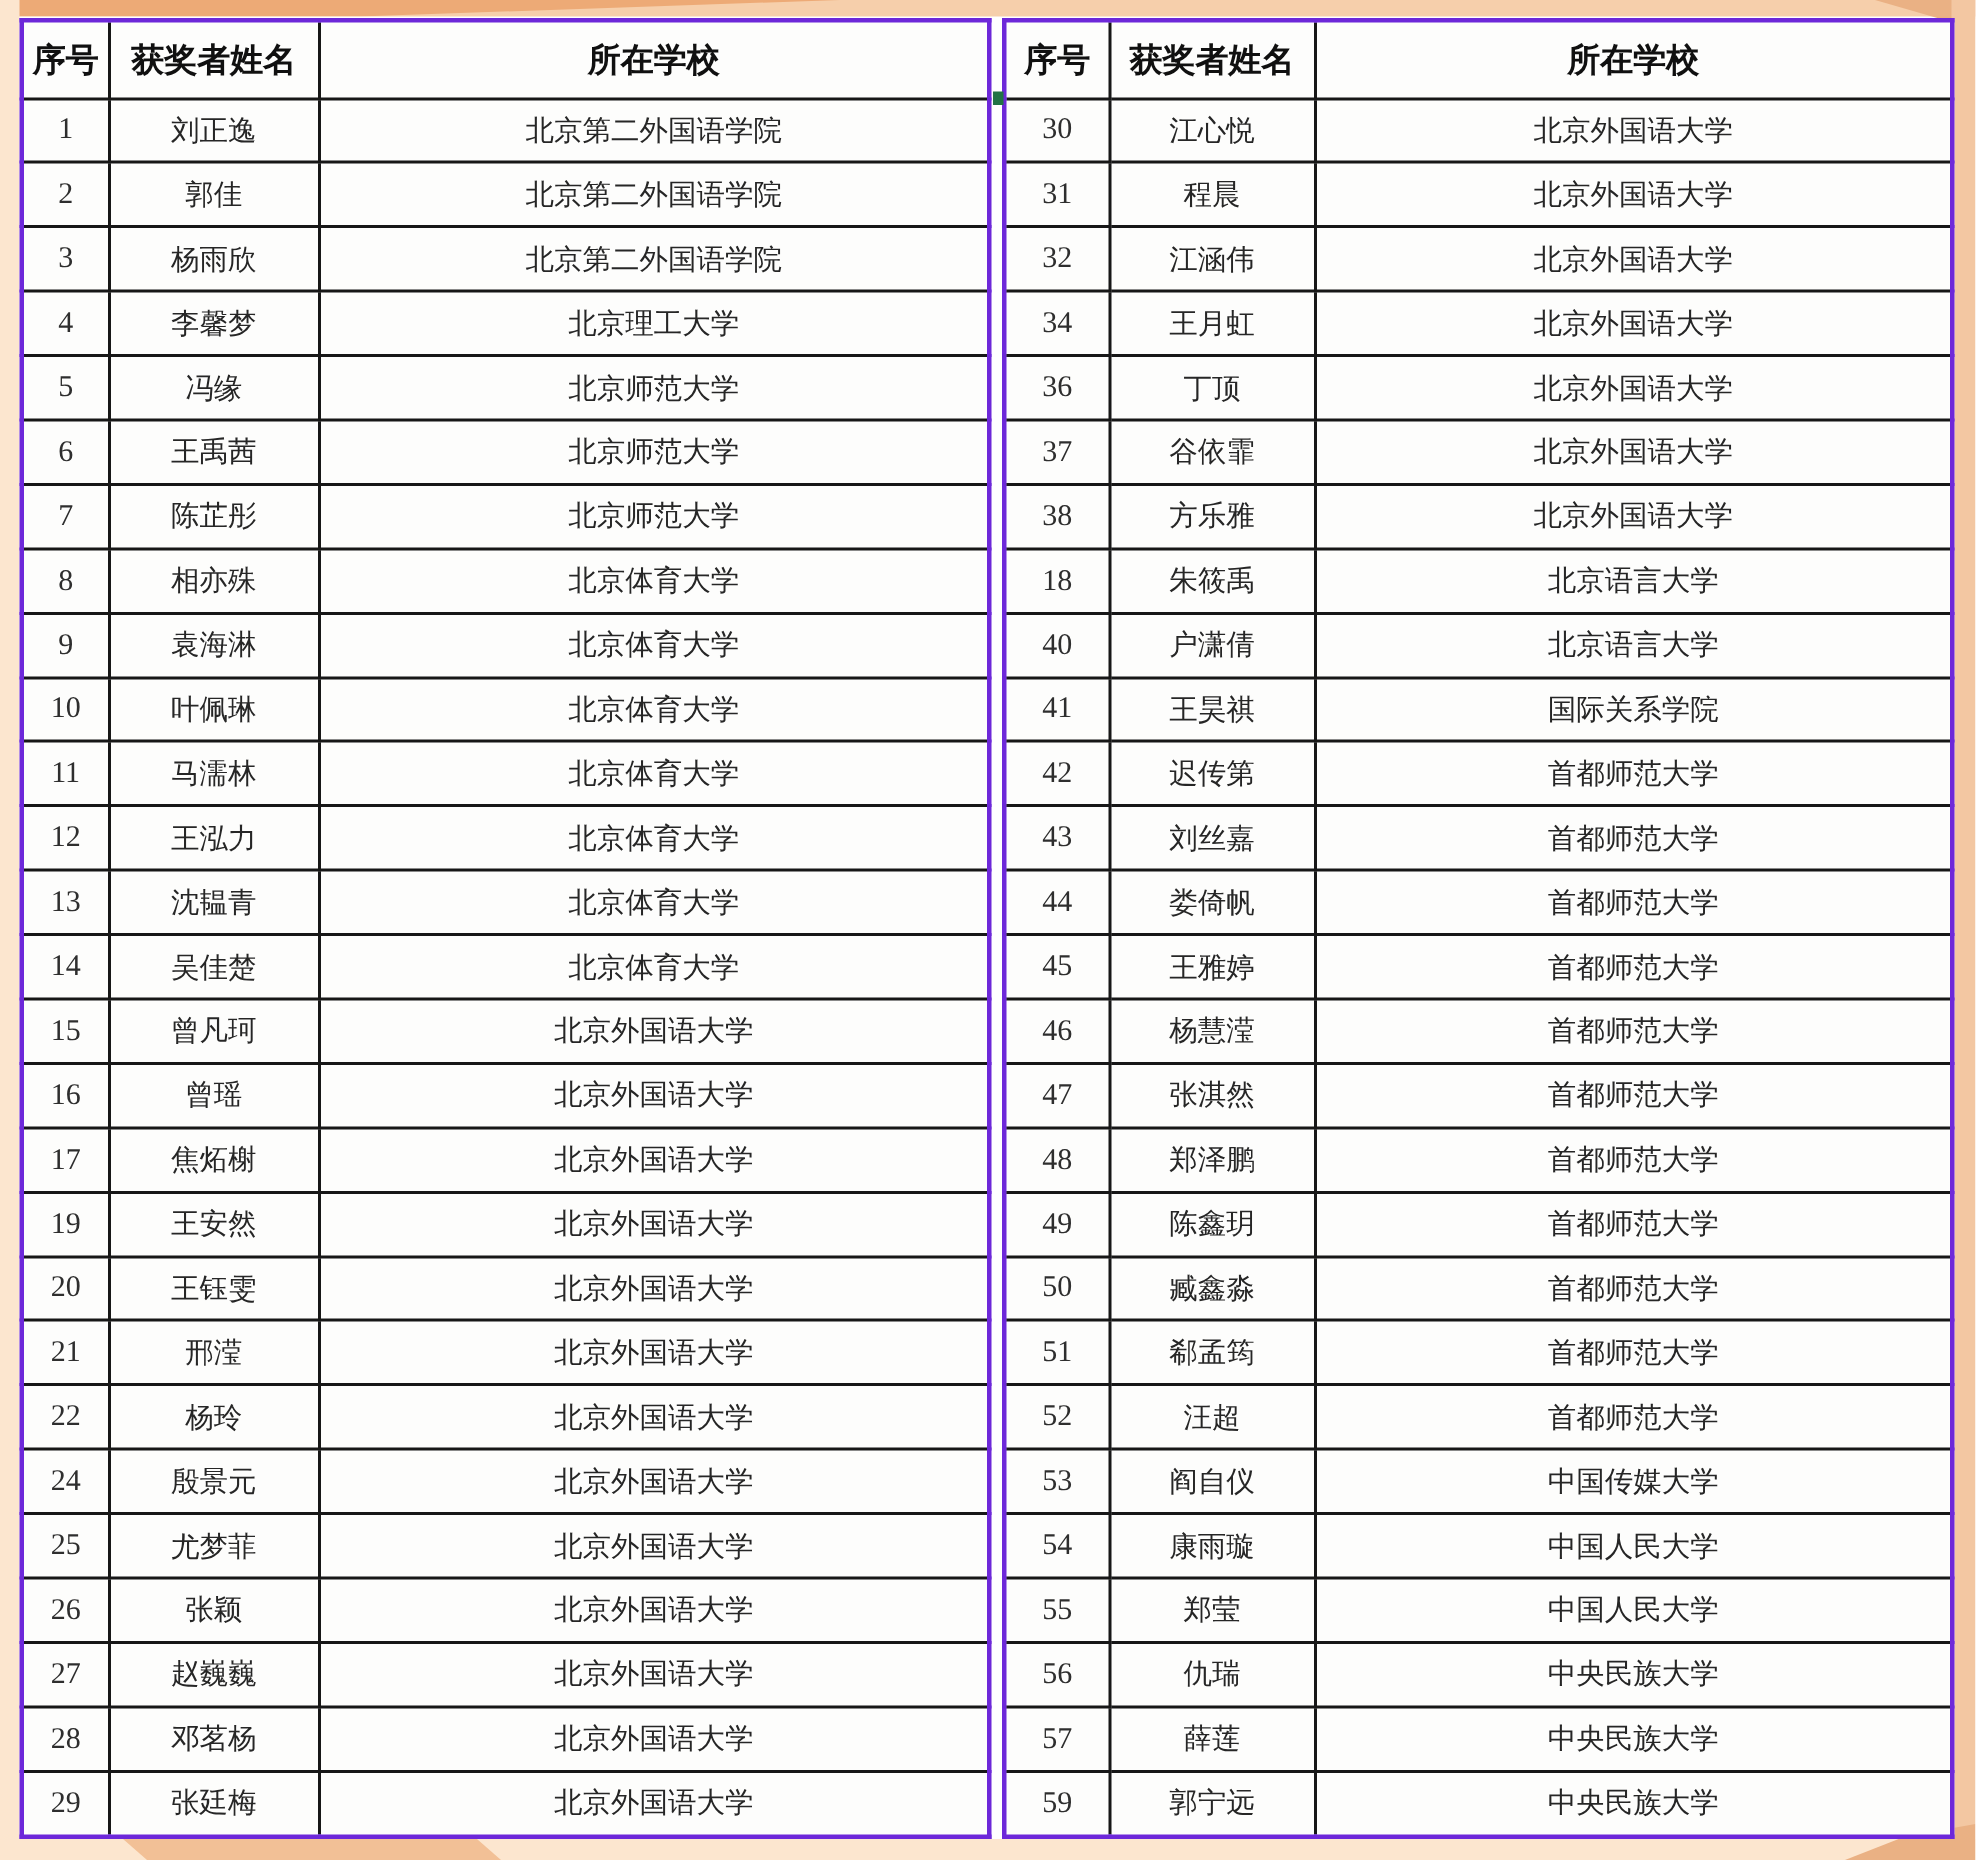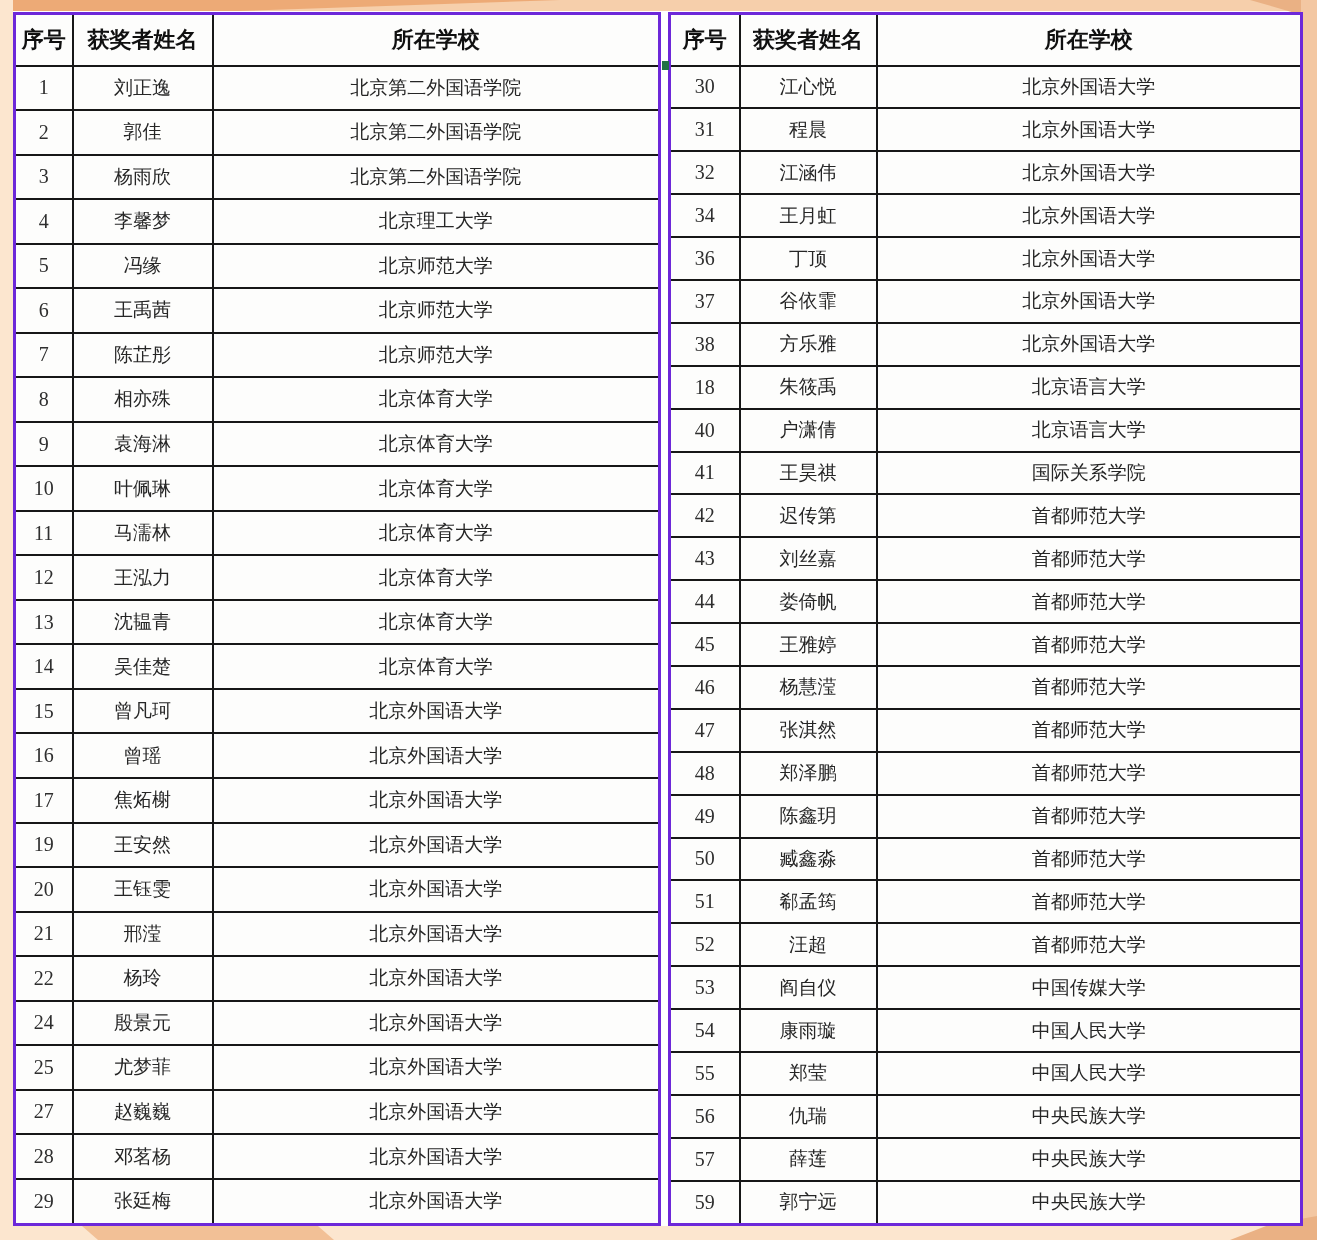--- a/index.html
+++ b/index.html
@@ -178,20 +178,25 @@
         <td class="col-no">24</td>
         <td class="col-name">殷景元</td>
         <td class="col-school">北京外国语大学</td>
       </tr>
       <tr>
         <td class="col-no">25</td>
         <td class="col-name">尤梦菲</td>
         <td class="col-school">北京外国语大学</td>
       </tr>
       <tr>
+        <td class="col-no">26</td>
+        <td class="col-name">张颖</td>
+        <td class="col-school">北京外国语大学</td>
+      </tr>
+      <tr>
         <td class="col-no">27</td>
         <td class="col-name">赵巍巍</td>
         <td class="col-school">北京外国语大学</td>
       </tr>
       <tr>
         <td class="col-no">28</td>
         <td class="col-name">邓茗杨</td>
         <td class="col-school">北京外国语大学</td>
       </tr>
       <tr>

